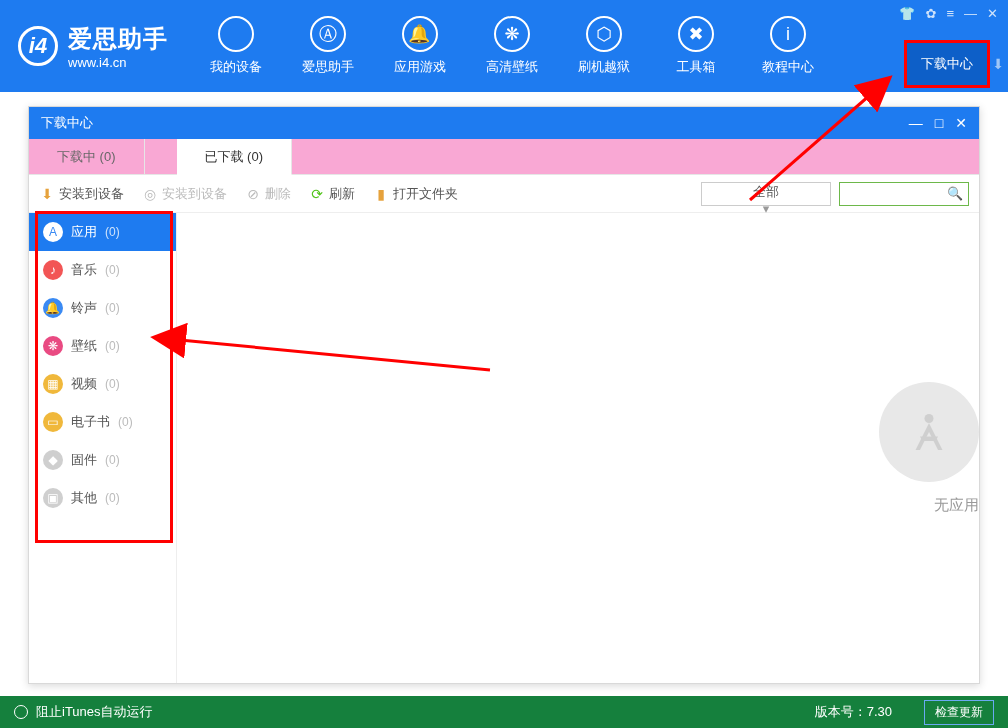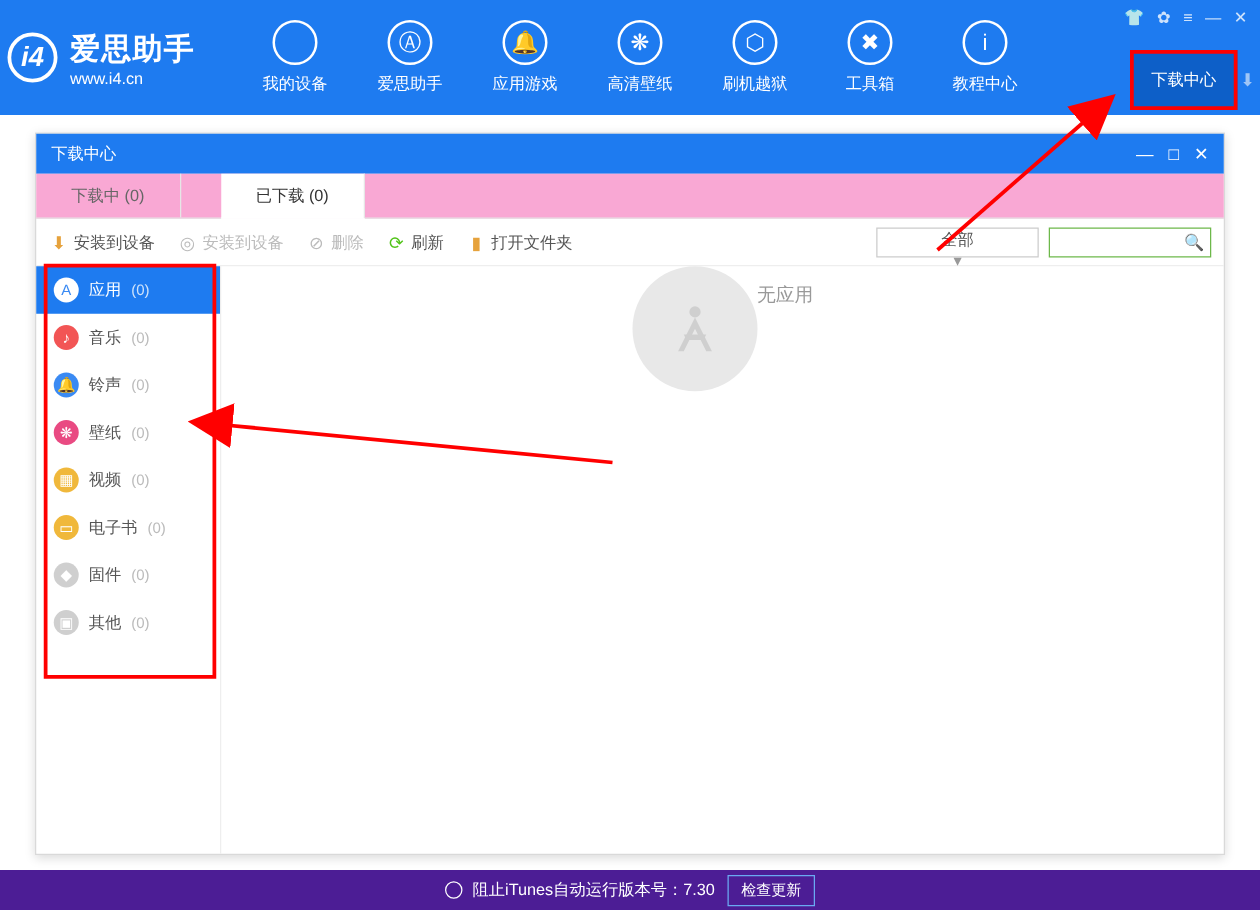--- a/index.html
+++ b/index.html
@@ -1,20 +1,20 @@
 <!DOCTYPE html>
 <html><head>
 <meta charset="utf-8">
 <style>
 * { margin: 0; padding: 0; box-sizing: border-box; font-family: "Microsoft YaHei", Arial, sans-serif; }
 body { width: 1008px; height: 728px; background: #fff; overflow: hidden; position: relative; }
 
 
 .header { background: #1e7bf0; height: 92px; display: flex; align-items: center; position: relative; }
-.logo-area { display: flex; align-items: center; padding-left: 6px; width: 190px; }
+.logo-area { display: flex; align-items: center; padding-left: 18px; width: 190px; }
 .logo-circle { width: 40px; height: 40px; border: 3px solid #fff; border-radius: 50%; display: flex; align-items: center; justify-content: center; color: #fff; font-size: 22px; font-weight: bold; font-style: italic; }
 .logo-text { margin-left: 10px; color: #fff; }
 .logo-text .t1 { font-size: 24px; font-weight: bold; letter-spacing: 1px; }
 .logo-text .t2 { font-size: 13px; }
 
 .nav { display: flex; gap: 0; }
 .nav-item { width: 92px; text-align: center; color: #fff; font-size: 13px; cursor: pointer; }
 .nav-icon { width: 36px; height: 36px; border: 2px solid #fff; border-radius: 50%; margin: 0 auto 6px; display: flex; align-items: center; justify-content: center; font-size: 18px; }
 
 .win-controls { position: absolute; top: 6px; right: 10px; display: flex; gap: 10px; color: #cfe3fb; font-size: 13px; }
@@ -44,28 +44,28 @@
 .search .sico { color: #bbb; }
 
 .sidebar { position: absolute; left: 0; top: 106px; bottom: 0; width: 148px; border-right: 1px solid #eee; }
 .side-redbox { position: absolute; left: 6px; top: -2px; width: 138px; height: 332px; border: 3px solid #f00; pointer-events: none; }
 .side-item { height: 38px; display: flex; align-items: center; gap: 8px; padding-left: 14px; font-size: 13px; color: #555; cursor: pointer; }
 .side-item.active { background: #1e7bf0; color: #fff; }
 .side-item .cnt { color: #bbb; font-size: 12px; }
 .side-item.active .cnt { color: #cfe3fb; }
 .side-ico { width: 20px; height: 20px; border-radius: 50%; display: flex; align-items: center; justify-content: center; font-size: 12px; color: #fff; }
 
-.content { position: absolute; left: 148px; right: 0; top: 106px; bottom: 0; display: flex; flex-direction: row; align-items: flex-start; justify-content: center; }
+.content { position: absolute; left: 148px; right: 0; top: 106px; bottom: 0; display: flex; flex-direction: column; align-items: flex-end; justify-content: center; }
 .empty-circle { width: 100px; height: 100px; border-radius: 50%; background: #e8e8e8; display: flex; align-items: center; justify-content: center; color: #cfcfcf; font-size: 48px; }
 .empty-text { margin-top: 14px; color: #999; font-size: 15px; }
 
 
-.status { position: absolute; left: 0; right: 0; bottom: 0; height: 32px; background: #4c1d95; color: #fff; display: flex; align-items: center; padding: 0 14px; font-size: 13px; justify-content: center; }
+.status { position: absolute; left: 0; right: 0; bottom: 0; height: 32px; background: #15803d; color: #fff; display: flex; align-items: center; padding: 0 14px; font-size: 13px; justify-content: space-between; }
 .status-left { display: flex; align-items: center; gap: 8px; }
-.status-right { display: flex; align-items: center; gap: 10px; }
+.status-right { display: flex; align-items: center; gap: 32px; }
 .check-btn { border: 1px solid #6aa9f2; padding: 3px 10px; font-size: 12px; cursor: pointer; }
 .circ { width: 14px; height: 14px; border: 1.5px solid #fff; border-radius: 50%; display: inline-block; }
 
 
 .arrow-svg { position: absolute; pointer-events: none; }
 </style>
 </head>
 <body>
 
 <div class="header">

